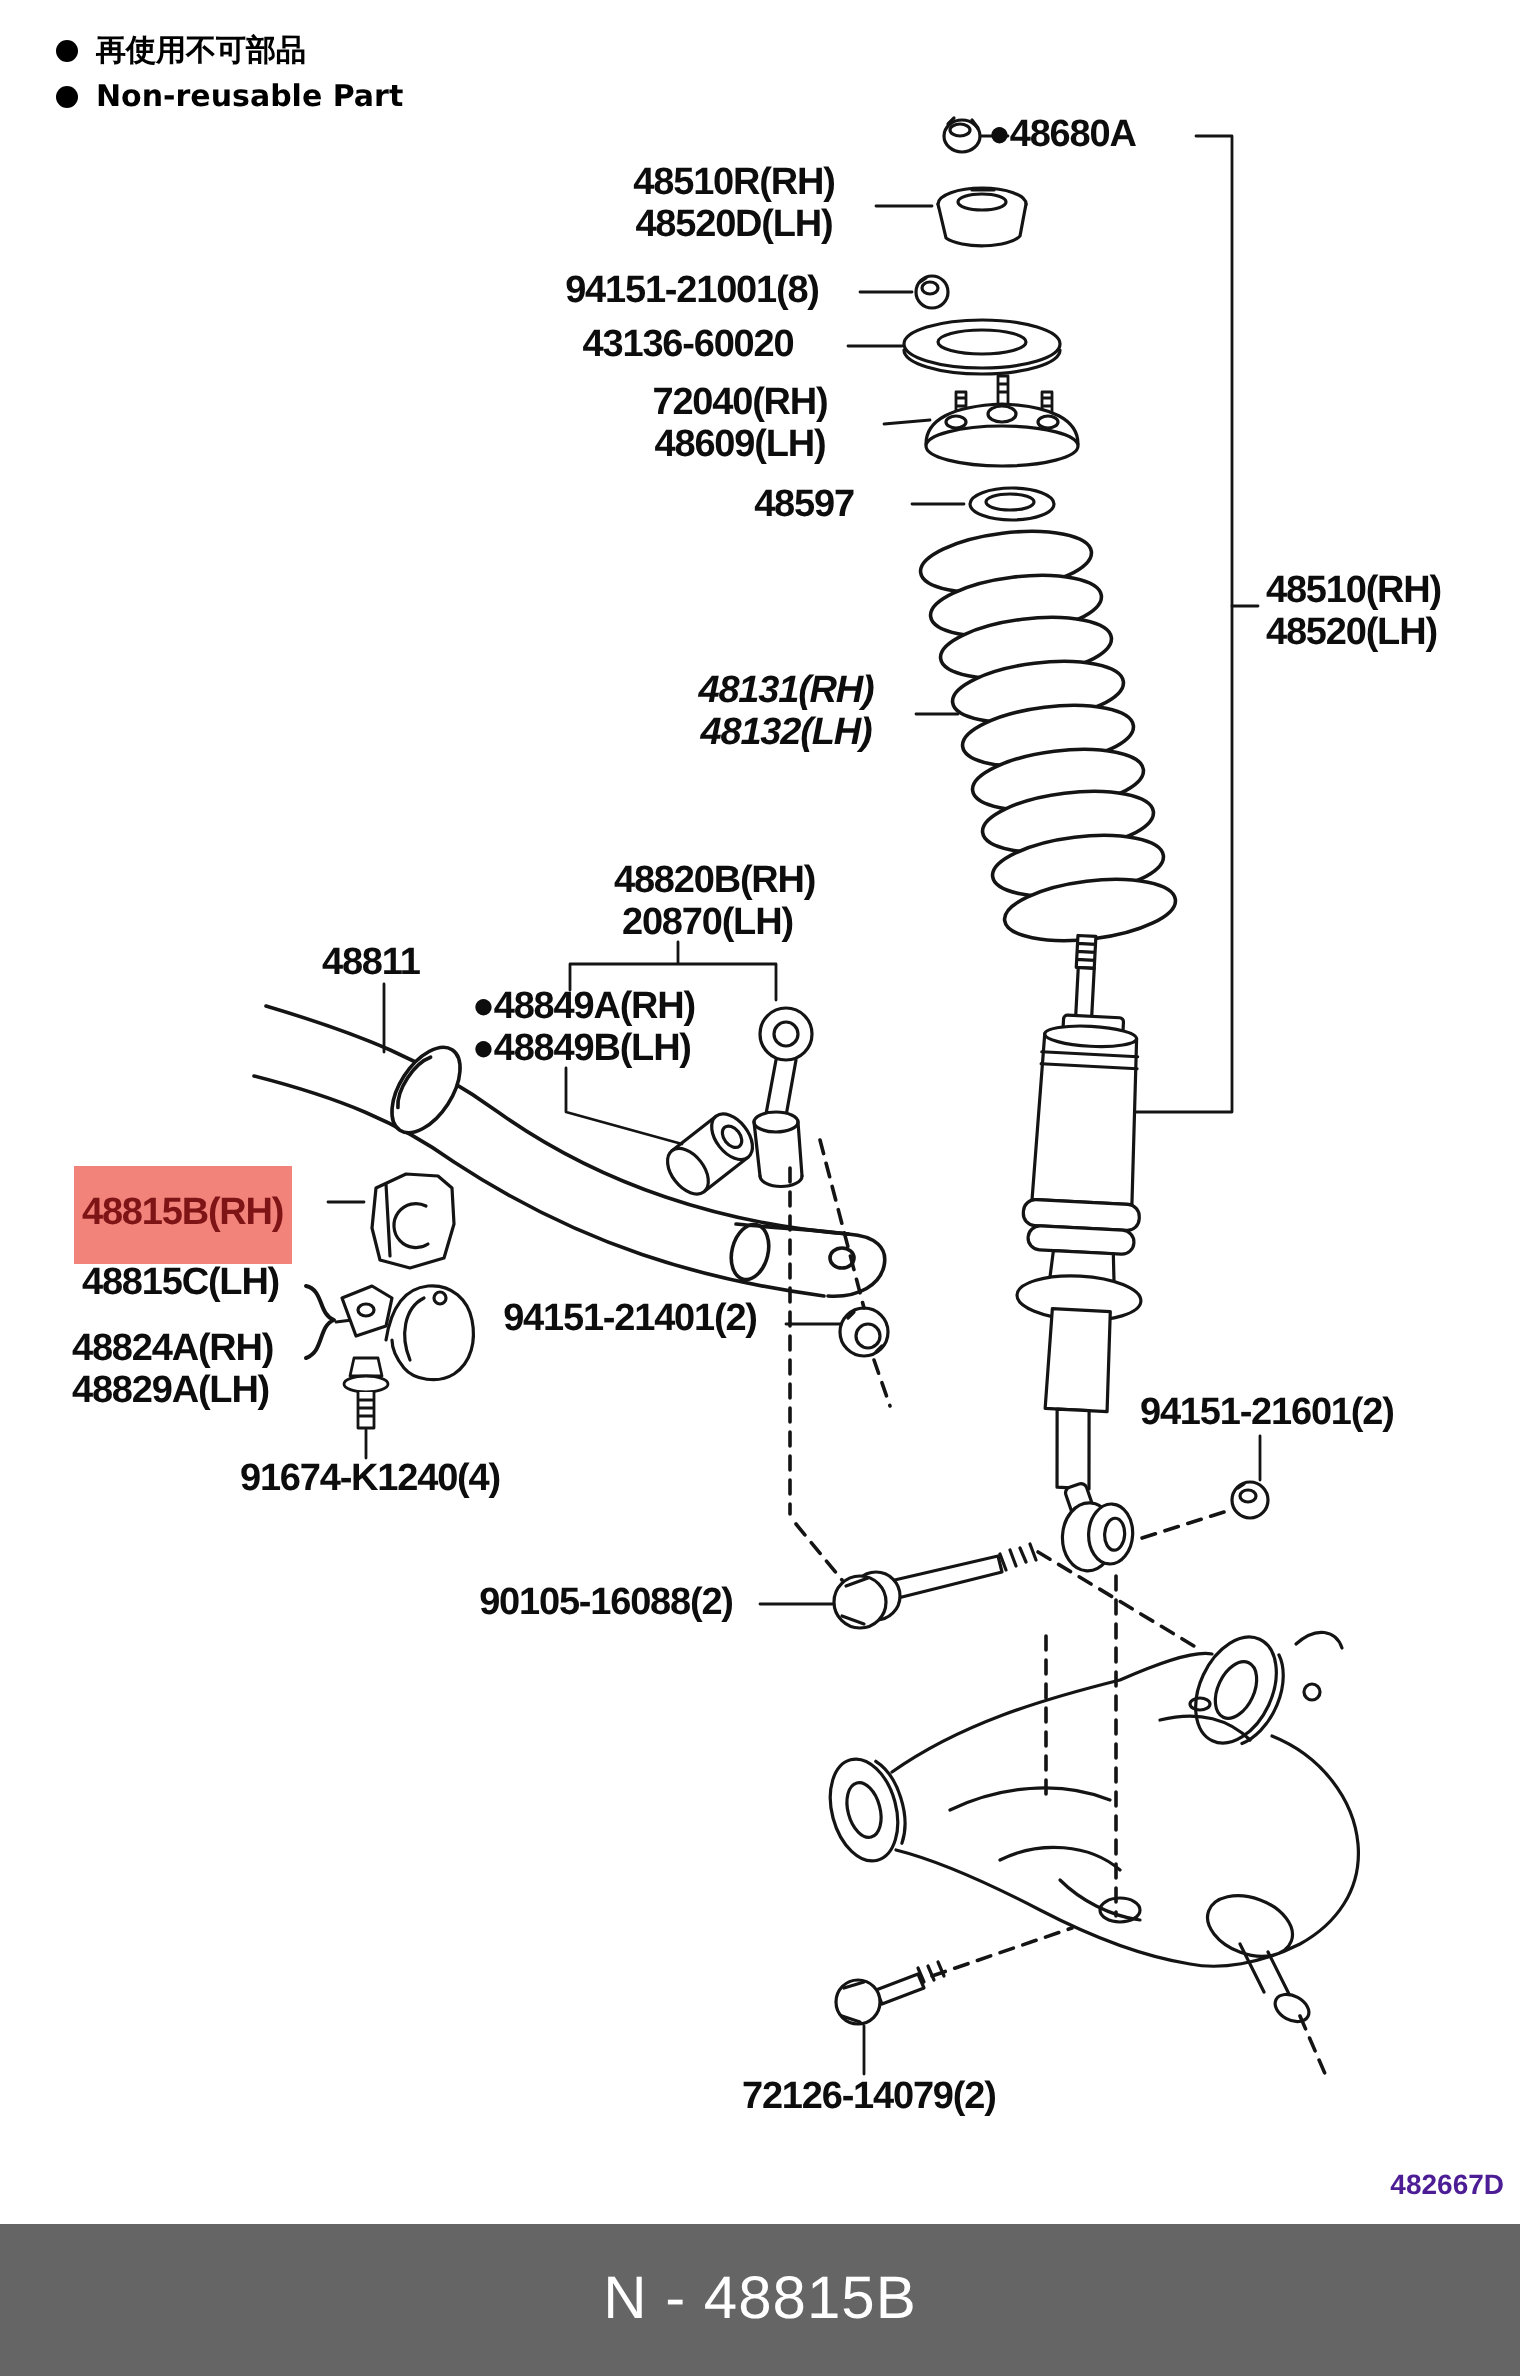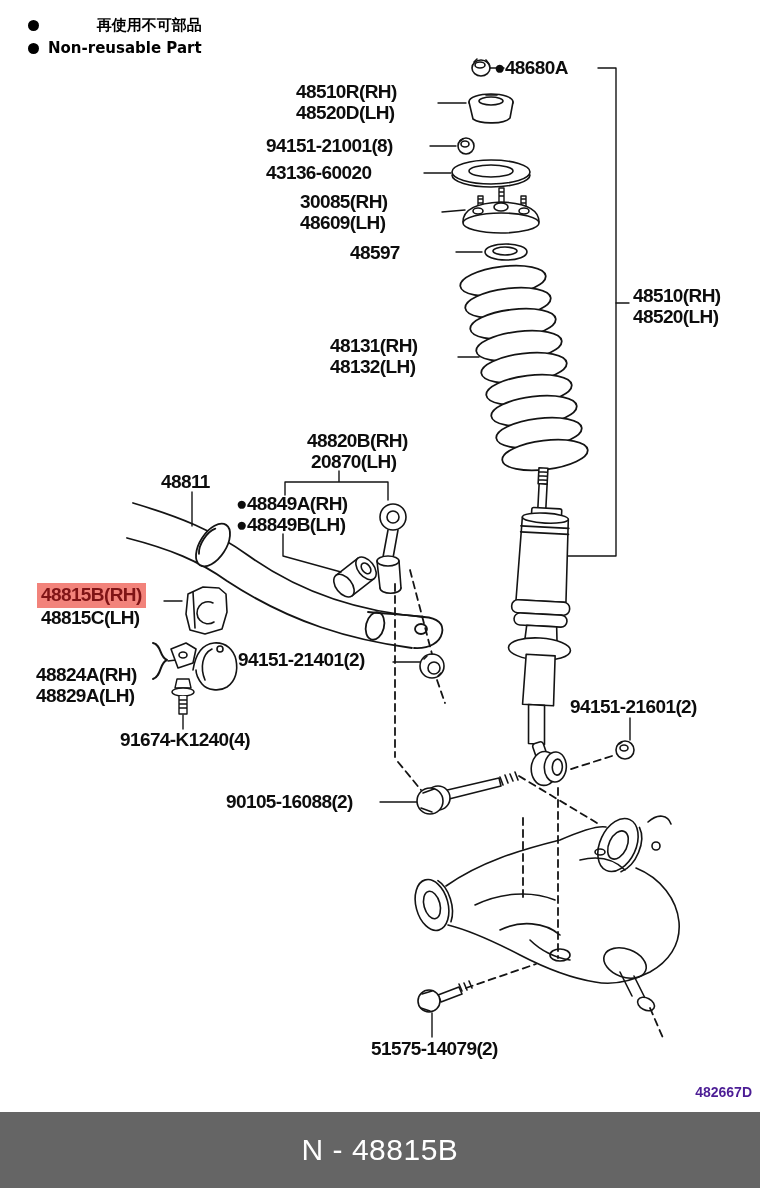--- a/index.html
+++ b/index.html
@@ -1,27 +1,27 @@
 <!DOCTYPE html>
 <html style="--hl-bg: #f2837b; --hl-tx: #7f1416; --bar-bg: #656565; --bar-tx: #ffffff;"><head>
 <meta charset="utf-8">
 <style>
   html,body{margin:0;padding:0;background:#fff;}
   .stage{position:relative;width:760px;height:1188px;background:#fff;overflow:hidden;
          font-family:"Liberation Sans",sans-serif;}
   svg{position:absolute;left:0;top:0;}
   .lbl{position:absolute;font:bold 19px/20.5px "Liberation Sans",sans-serif;
        letter-spacing:-0.6px;color:#0d0d0d;white-space:nowrap;}
-  .r{text-align:left}.c{text-align:left}
+  .r{text-align:center}.c{text-align:left}
   .legend{position:absolute;left:28px;top:14px;color:#000;}
   .legend .row{display:flex;align-items:center;height:23px;
-       font:bold 15px/23px "DejaVu Sans",sans-serif;justify-content:space-between;}
+       font:bold 15px/23px "DejaVu Sans",sans-serif;}
   .dot{width:11px;height:11px;border-radius:50%;background:#000;margin-right:9px;flex:0 0 auto;}
   .hl{background:var(--hl-bg,#f2837b);color:var(--hl-tx,#7f1416);
-      display:inline-block;padding:2px 4px;margin:-2px 0 0 -4px;}
+      display:inline-block;padding:14px 4px;margin:-2px 0 0 -4px;}
   .l2{display:block;}
   .code{position:absolute;right:8px;top:1084px;font:bold 14px/16px "Liberation Sans",sans-serif;
         color:#4c1d95;letter-spacing:0;}
   .bar{position:absolute;left:0;top:1112px;width:760px;height:76px;
        background:var(--bar-bg,#656565);display:flex;align-items:center;justify-content:center;
        gap:56px;color:var(--bar-tx,#fff);font:400 30px/76px "Liberation Sans",sans-serif;
        letter-spacing:0.5px;}
 </style>
 </head>
 <body>
@@ -264,33 +264,33 @@
 
   <div class="lbl r" style="left:266px;top:136px;width:160px;">
     <span>94151-21001(8)</span>
   </div>
 
   <div class="lbl r" style="left:266px;top:163px;width:156px;">
     <span>43136-60020</span>
   </div>
 
   <div class="lbl r" style="left:300px;top:192px;width:140px;">
-    <span class="l2">30085(RH)</span>
+    <span class="l2">72040(RH)</span>
     <span class="l2">48609(LH)</span>
   </div>
 
   <div class="lbl" style="left:494px;top:58px;">
     <span>●48680A</span>
   </div>
 
   <div class="lbl r" style="left:350px;top:243px;width:104px;">
     <span>48597</span>
   </div>
 
-  <div class="lbl r" style="left:330px;top:336px;width:126px;">
+  <div class="lbl r" style="left:330px;top:336px;width:126px;font-style:italic;">
     <span class="l2">48131(RH)</span>
     <span class="l2">48132(LH)</span>
   </div>
 
   <div class="lbl" style="left:633px;top:286px;">
     <span class="l2">48510(RH)</span>
     <span class="l2">48520(LH)</span>
   </div>
 
   <div class="lbl" style="left:307px;top:431px;">
@@ -327,21 +327,21 @@
 
   <div class="lbl" style="left:570px;top:697px;">
     <span>94151-21601(2)</span>
   </div>
 
   <div class="lbl r" style="left:226px;top:792px;width:154px;">
     <span>90105-16088(2)</span>
   </div>
 
   <div class="lbl c" style="left:371px;top:1039px;width:154px;">
-    <span>51575-14079(2)</span>
+    <span>72126-14079(2)</span>
   </div>
 
   <div class="code">482667D</div>
 
   <div class="bar">
     <span>N - 48815B</span>
   </div>
 
 </div>
 

